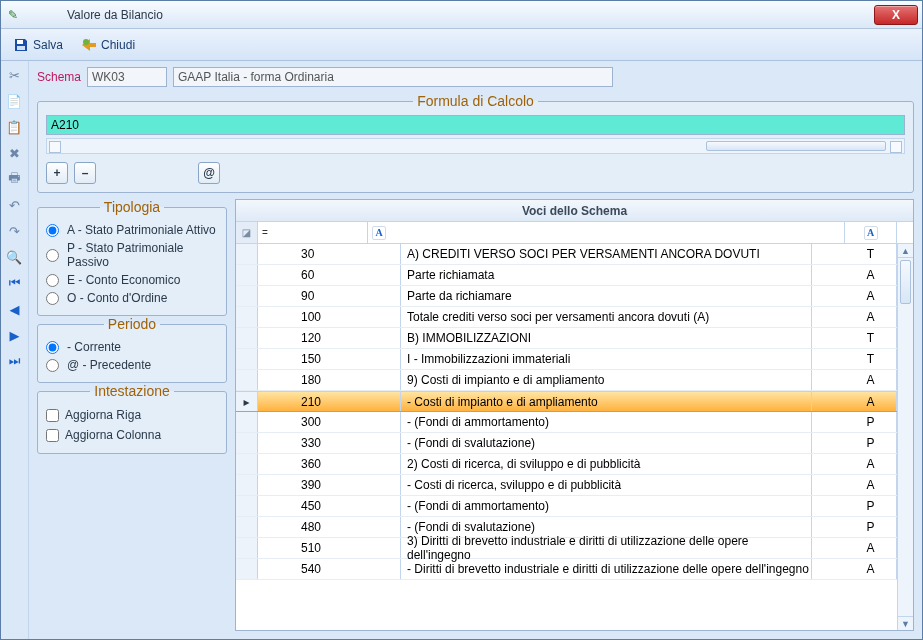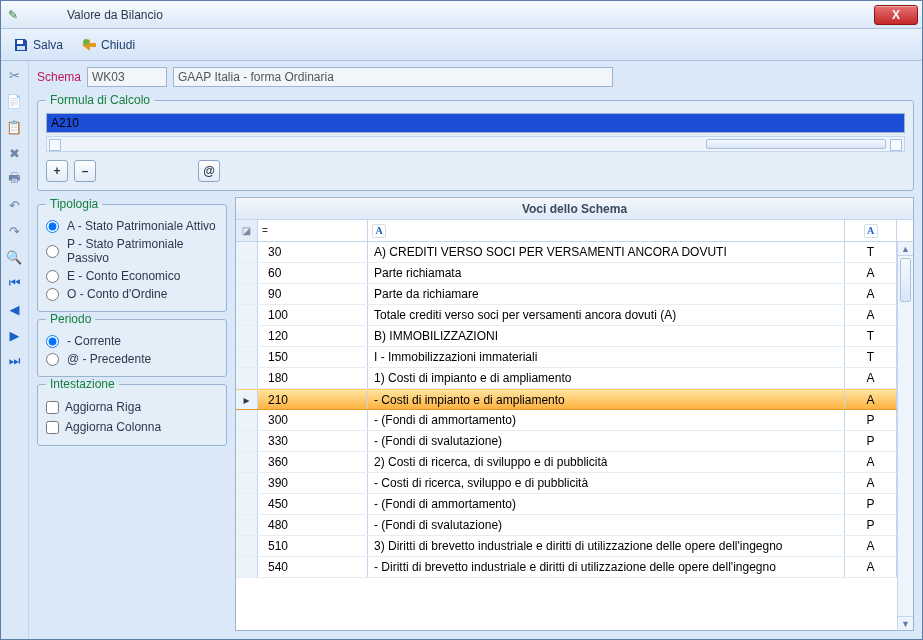--- a/index.html
+++ b/index.html
@@ -90,36 +90,37 @@
     display:flex; flex-direction:column;
     gap:6px;
     min-height:0;
   }
   .schema-row {
     display:flex; align-items:center; gap:6px;
   }
   .schema-row label { color:#be185d; }
   .txt {
     height:20px; border:1px solid #9cb4d1;
-    background:#1d4ed8; padding:0 4px;
+    background:#5eead4; padding:0 4px;
     font-family:inherit; font-size:12px;
   }
   .txt[readonly] { background:#f2f5fa; color:#555; }
 
   fieldset.group {
     border:1px solid #9cb4d1;
     border-radius:3px;
     padding: 6px 8px 8px 8px;
     margin:0;
     background:#e4eef9;
   }
   fieldset.group > legend {
-    color:#15803d;
+    color:#a16207;
     padding:0 4px;
-    font-size:12px;
+    font-size:14px;
+    text-align:center;
   }
   .formula-box .txt { width:100%; }
   .hscroll-strip {
     height:16px;
     border:1px solid #c2d5ec;
     background:#eef4fb;
     margin-top:3px;
     position:relative;
   }
   .hscroll-strip::before, .hscroll-strip::after{
@@ -180,21 +181,21 @@
   .filter-eq { color:#333; }
   .filter-A  { color:#1a60c9; font-weight:bold; font-family:serif; border:1px solid #d0dcea; width:14px;height:14px;display:inline-flex;align-items:center;justify-content:center; border-radius:2px;}
   .grid-body {
     flex:1; overflow:hidden; position:relative;
   }
   .grid-rows { position:absolute; inset:0; overflow:hidden; }
   .grow {
     display:flex; height:21px;
     border-bottom:1px solid #e6edf5;
   }
-  .grow .col-voce, .grow .col-nat { justify-content:center; }
+  .grow .col-voce, .grow .col-nat { justify-content:center;margin-left:33px; }
   .grow .col-voce { justify-content:flex-start; padding-left:10px; }
   .grow .col-desc { justify-content:flex-start; padding-left:6px; }
   .grow .col-marker { background:#edf3fa; color:#3a4a5a; }
   .grow.selected {
     background:linear-gradient(#ffe4a0,#ffb240);
     border-top:1px solid #ffcc66;
     border-bottom:1px solid #e69a1f;
   }
   .grow.selected .col-marker::before {
     content:"▸"; color:#2a3a4a;
@@ -395,21 +396,21 @@
                 <div class="grow">
                   <div class="col-marker"></div>
                   <div class="col-voce">150</div>
                   <div class="col-desc">I - Immobilizzazioni immateriali</div>
                   <div class="col-nat">T</div>
                   <div class="col-scroll"></div>
                 </div>
                 <div class="grow">
                   <div class="col-marker"></div>
                   <div class="col-voce">180</div>
-                  <div class="col-desc">1) Costi di impianto e di ampliamento</div>
+                  <div class="col-desc">9) Costi di impianto e di ampliamento</div>
                   <div class="col-nat">A</div>
                   <div class="col-scroll"></div>
                 </div>
                 <div class="grow selected">
                   <div class="col-marker"></div>
                   <div class="col-voce">210</div>
                   <div class="col-desc">- Costi di impianto e di ampliamento</div>
                   <div class="col-nat">A</div>
                   <div class="col-scroll"></div>
                 </div>

